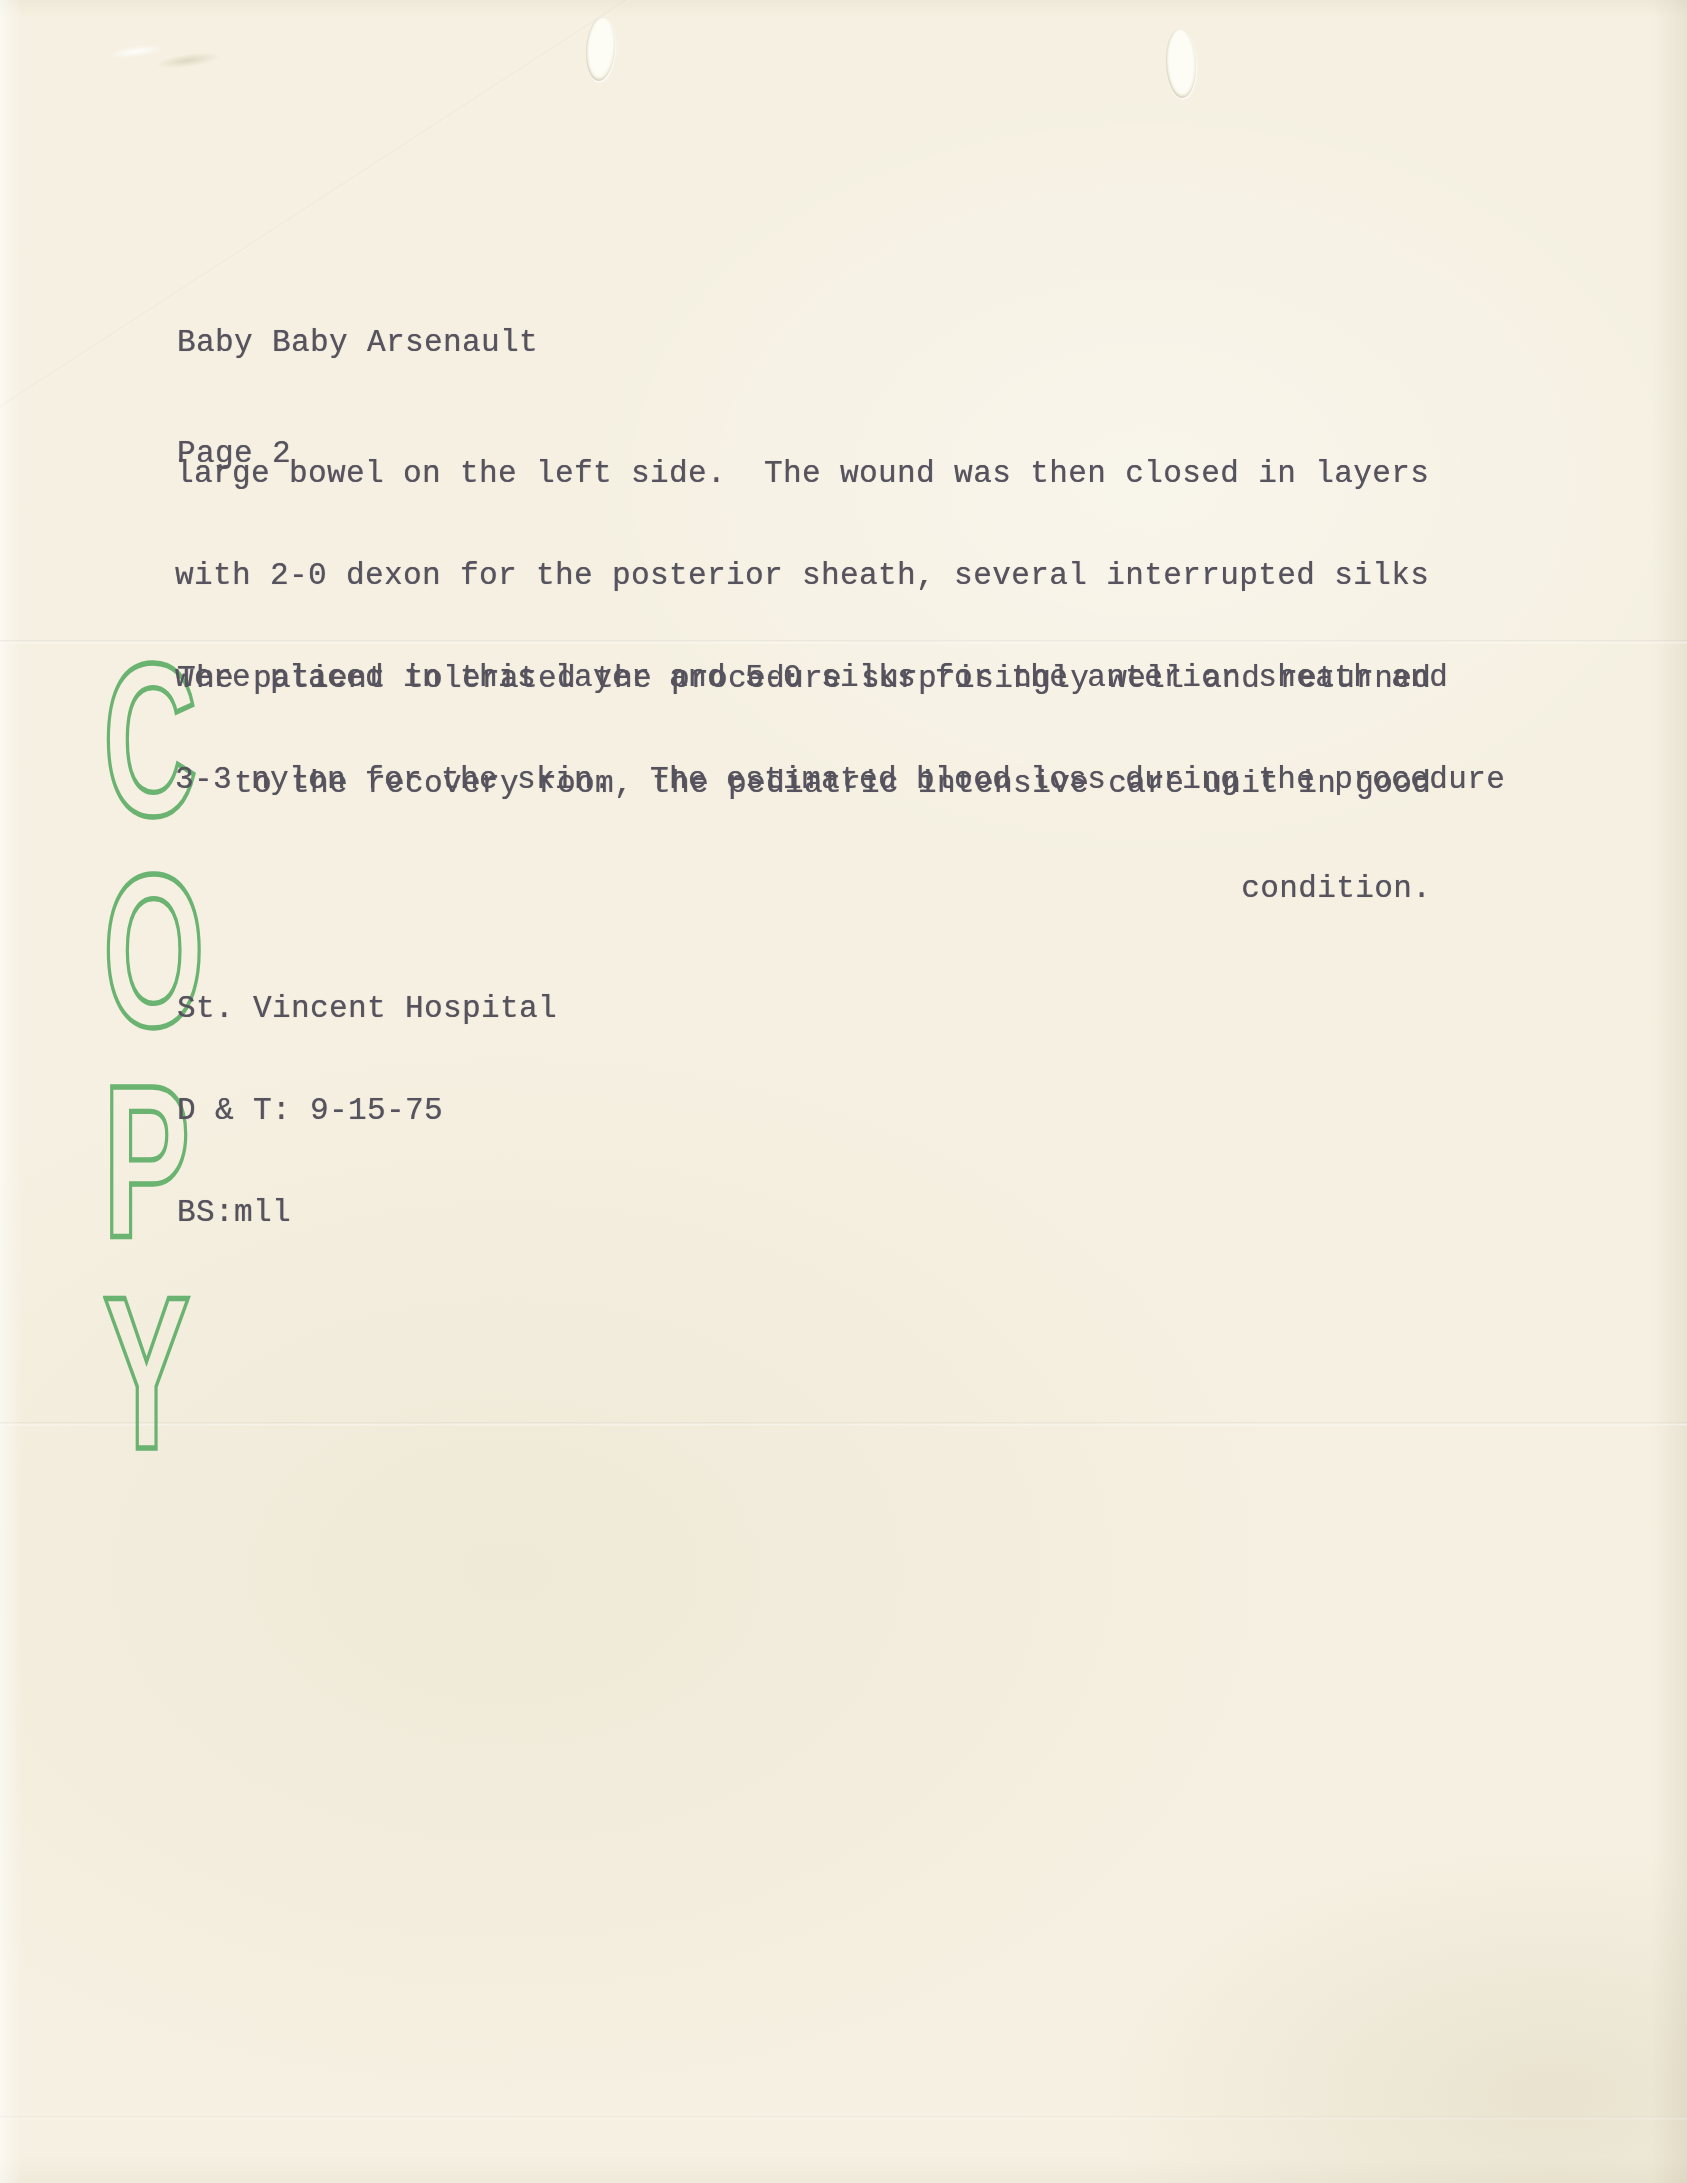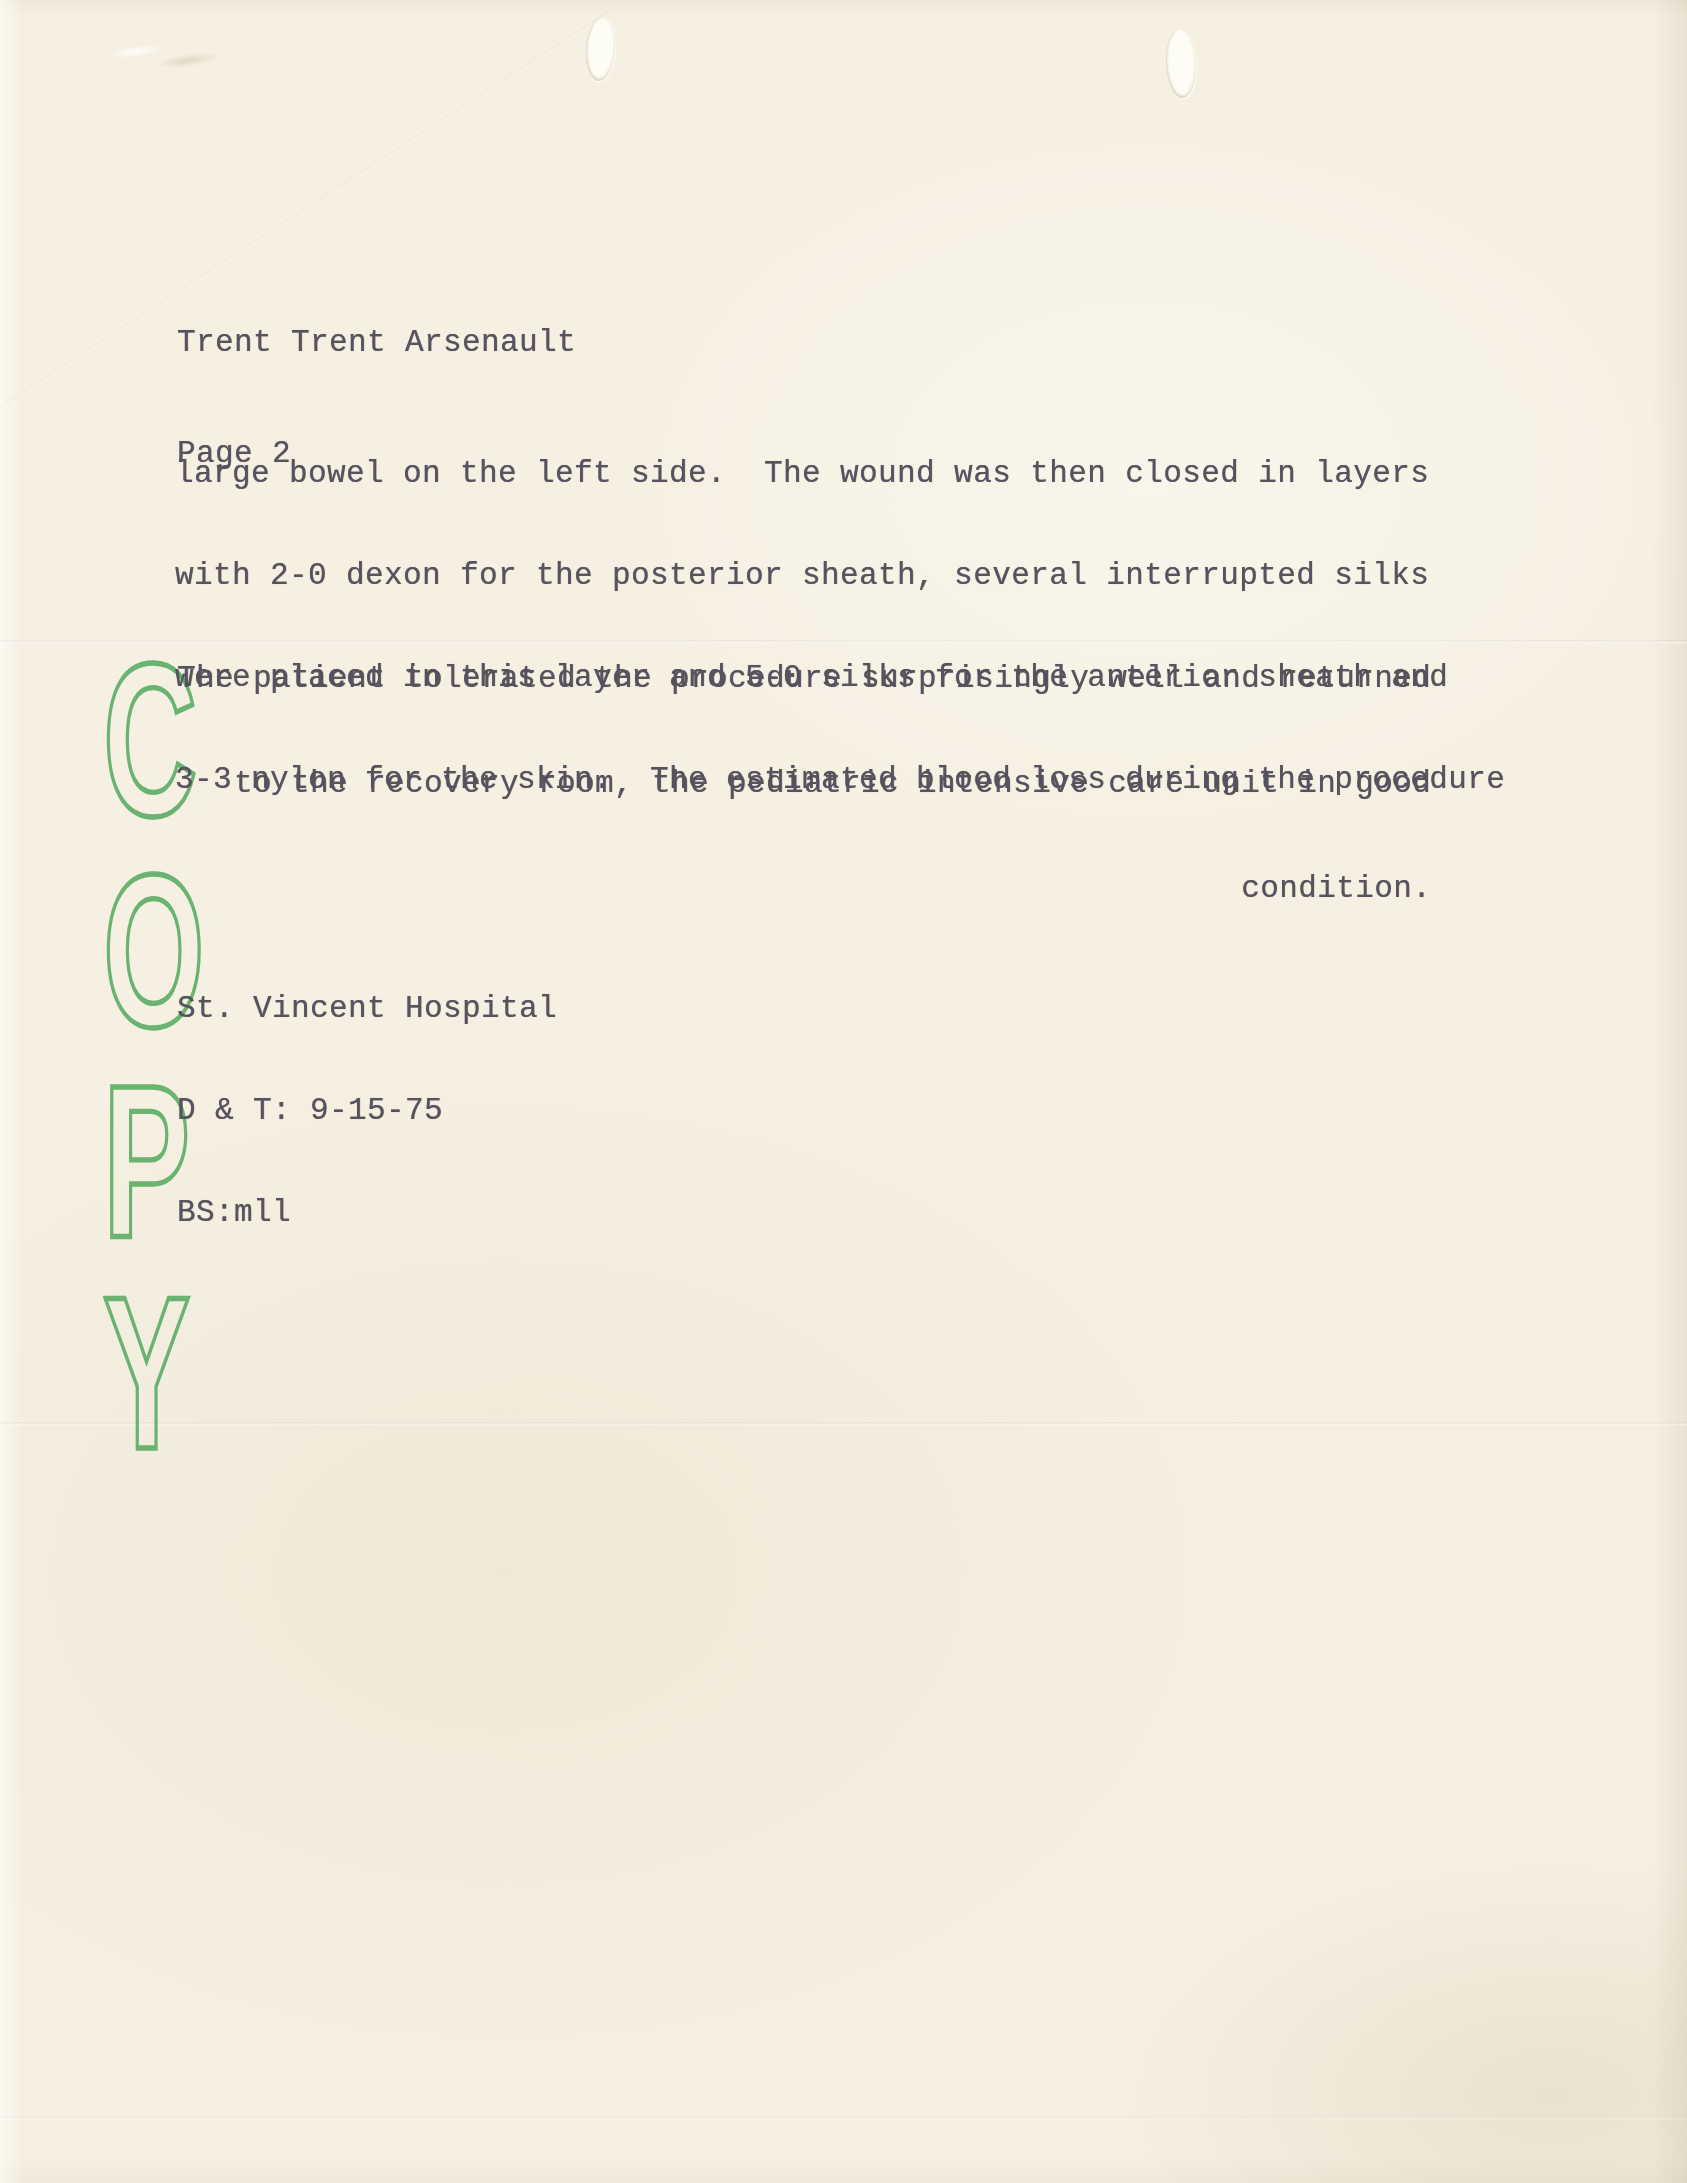--- a/index.html
+++ b/index.html
@@ -89,21 +89,21 @@
   <div class="hole h2"></div>
 
   <div class="stamp">
     <div class="stamp-letter">C</div>
     <div class="stamp-letter">O</div>
     <div class="stamp-letter">P</div>
     <div class="stamp-letter">Y</div>
   </div>
 
   <div class="type header-block">
-    <div>Trent Trent Arsenault</div>
+    <div>Baby Baby Arsenault</div>
     <div>Page 2</div>
   </div>
 
   <div class="type para1">
     <div>large bowel on the left side.  The wound was then closed in layers</div>
     <div>with 2-0 dexon for the posterior sheath, several interrupted silks</div>
     <div>were placed in this layer and 5-0 silks for the anterior sheath and</div>
     <div>3-3 nylon for the skin.  The estimated blood loss during the procedure</div>
   </div>
 

